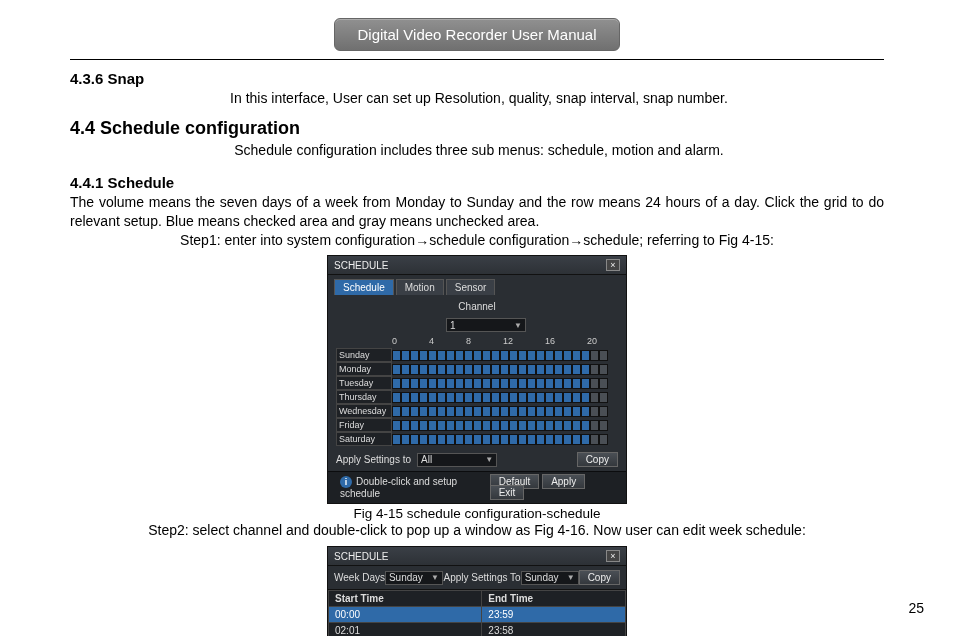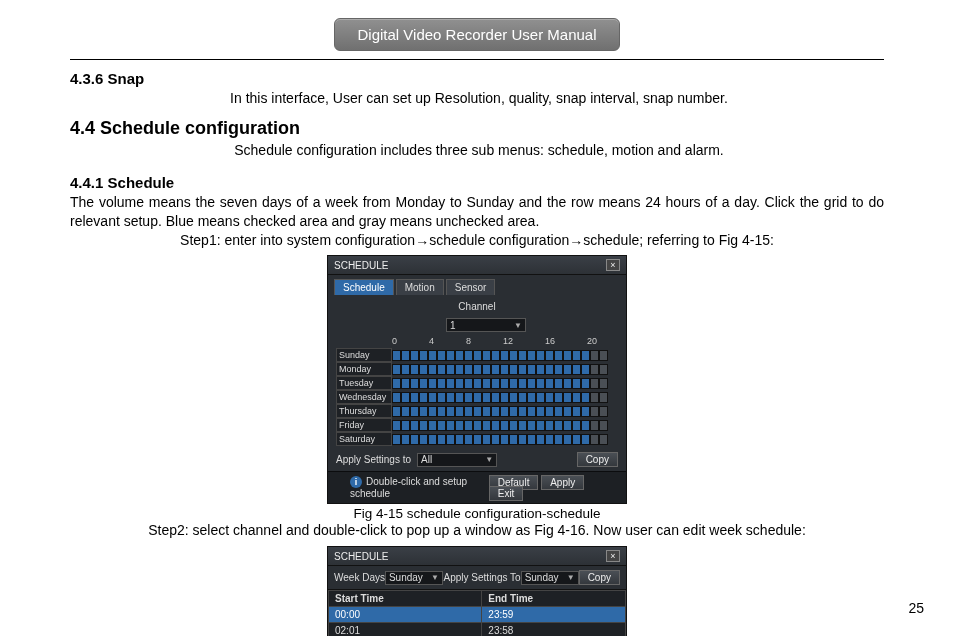--- a/index.html
+++ b/index.html
@@ -107,23 +107,23 @@
   .btn {
     background: linear-gradient(#4a4f55,#34383d);
     border: 1px solid #666;
     color: #eee;
     padding: 1px 8px;
     font-size: 10px;
   }
   .footbar {
     background: #1d2024;
     border-top: 1px solid #0b0c0e;
-    padding: 4px 22px;
+    padding: 4px 12px;
     display: flex;
-    align-items: flex-end;
+    align-items: flex-start;
     justify-content: space-between;
   }
   .info-ico {
     width: 12px; height: 12px; border-radius: 50%;
     background: #2f6aa8; color:#fff;
     font-size:9px; line-height:12px; text-align:center;
     display:inline-block; margin-right:4px; font-weight:bold;
   }
 
   
@@ -285,50 +285,50 @@
               <div class="cell on"></div>
               <div class="cell on"></div>
               <div class="cell on"></div>
               <div class="cell on"></div>
               <div class="cell on"></div>
               <div class="cell off"></div>
               <div class="cell off"></div>
             </div>
           </div>
           <div class="grid-row">
+            <div class="daylbl">Thursday</div>
+            <div class="cells">
+              <div class="cell on"></div>
+              <div class="cell on"></div>
+              <div class="cell on"></div>
+              <div class="cell on"></div>
+              <div class="cell on"></div>
+              <div class="cell on"></div>
+              <div class="cell on"></div>
+              <div class="cell on"></div>
+              <div class="cell on"></div>
+              <div class="cell on"></div>
+              <div class="cell on"></div>
+              <div class="cell on"></div>
+              <div class="cell on"></div>
+              <div class="cell on"></div>
+              <div class="cell on"></div>
+              <div class="cell on"></div>
+              <div class="cell on"></div>
+              <div class="cell on"></div>
+              <div class="cell on"></div>
+              <div class="cell on"></div>
+              <div class="cell on"></div>
+              <div class="cell on"></div>
+              <div class="cell off"></div>
+              <div class="cell off"></div>
+            </div>
+          </div>
+          <div class="grid-row">
             <div class="daylbl">Wednesday</div>
-            <div class="cells">
-              <div class="cell on"></div>
-              <div class="cell on"></div>
-              <div class="cell on"></div>
-              <div class="cell on"></div>
-              <div class="cell on"></div>
-              <div class="cell on"></div>
-              <div class="cell on"></div>
-              <div class="cell on"></div>
-              <div class="cell on"></div>
-              <div class="cell on"></div>
-              <div class="cell on"></div>
-              <div class="cell on"></div>
-              <div class="cell on"></div>
-              <div class="cell on"></div>
-              <div class="cell on"></div>
-              <div class="cell on"></div>
-              <div class="cell on"></div>
-              <div class="cell on"></div>
-              <div class="cell on"></div>
-              <div class="cell on"></div>
-              <div class="cell on"></div>
-              <div class="cell on"></div>
-              <div class="cell off"></div>
-              <div class="cell off"></div>
-            </div>
-          </div>
-          <div class="grid-row">
-            <div class="daylbl">Thursday</div>
             <div class="cells">
               <div class="cell on"></div>
               <div class="cell on"></div>
               <div class="cell on"></div>
               <div class="cell on"></div>
               <div class="cell on"></div>
               <div class="cell on"></div>
               <div class="cell on"></div>
               <div class="cell on"></div>
               <div class="cell on"></div>

